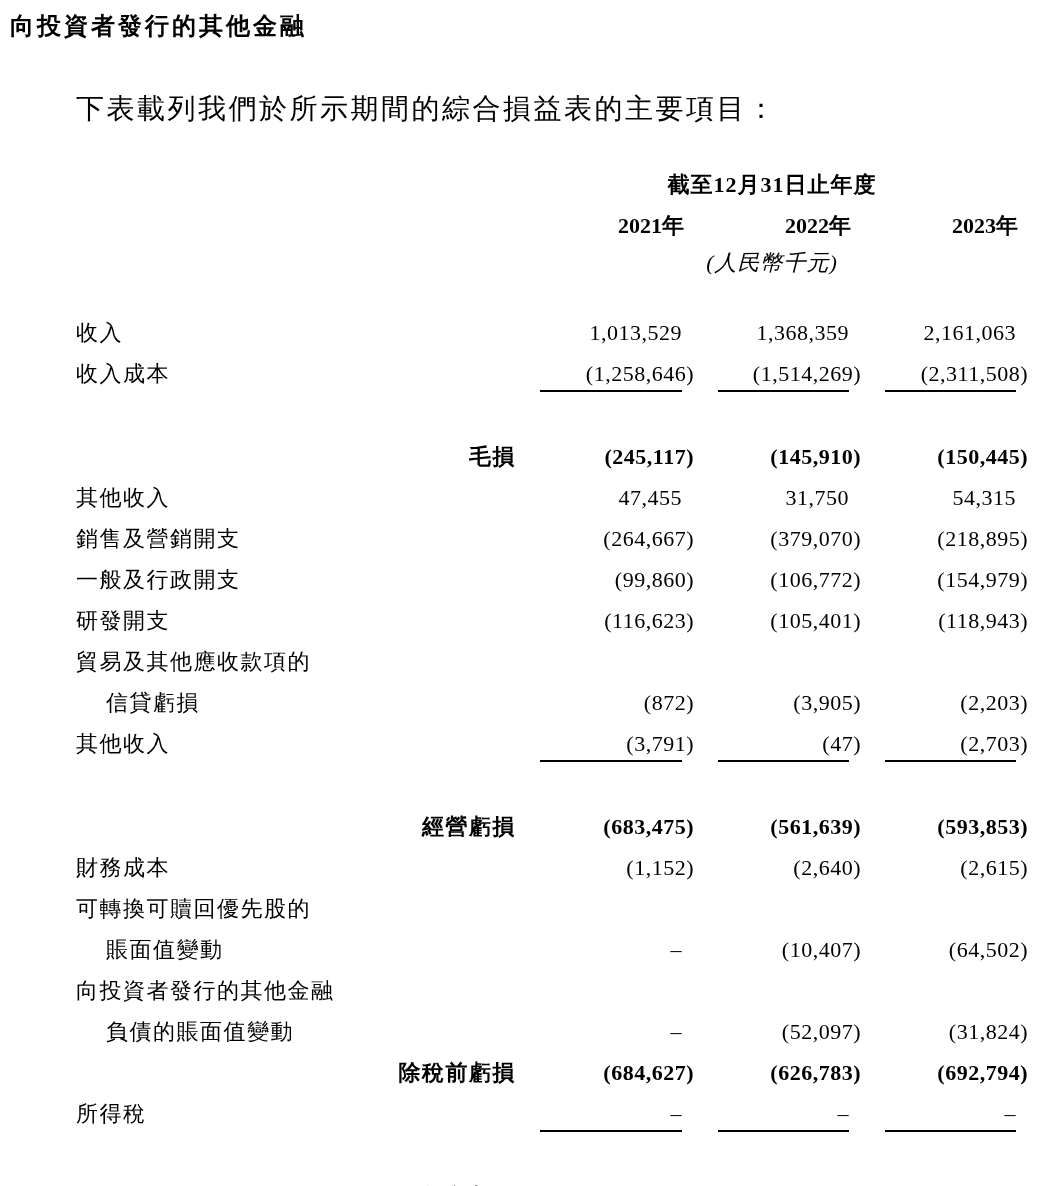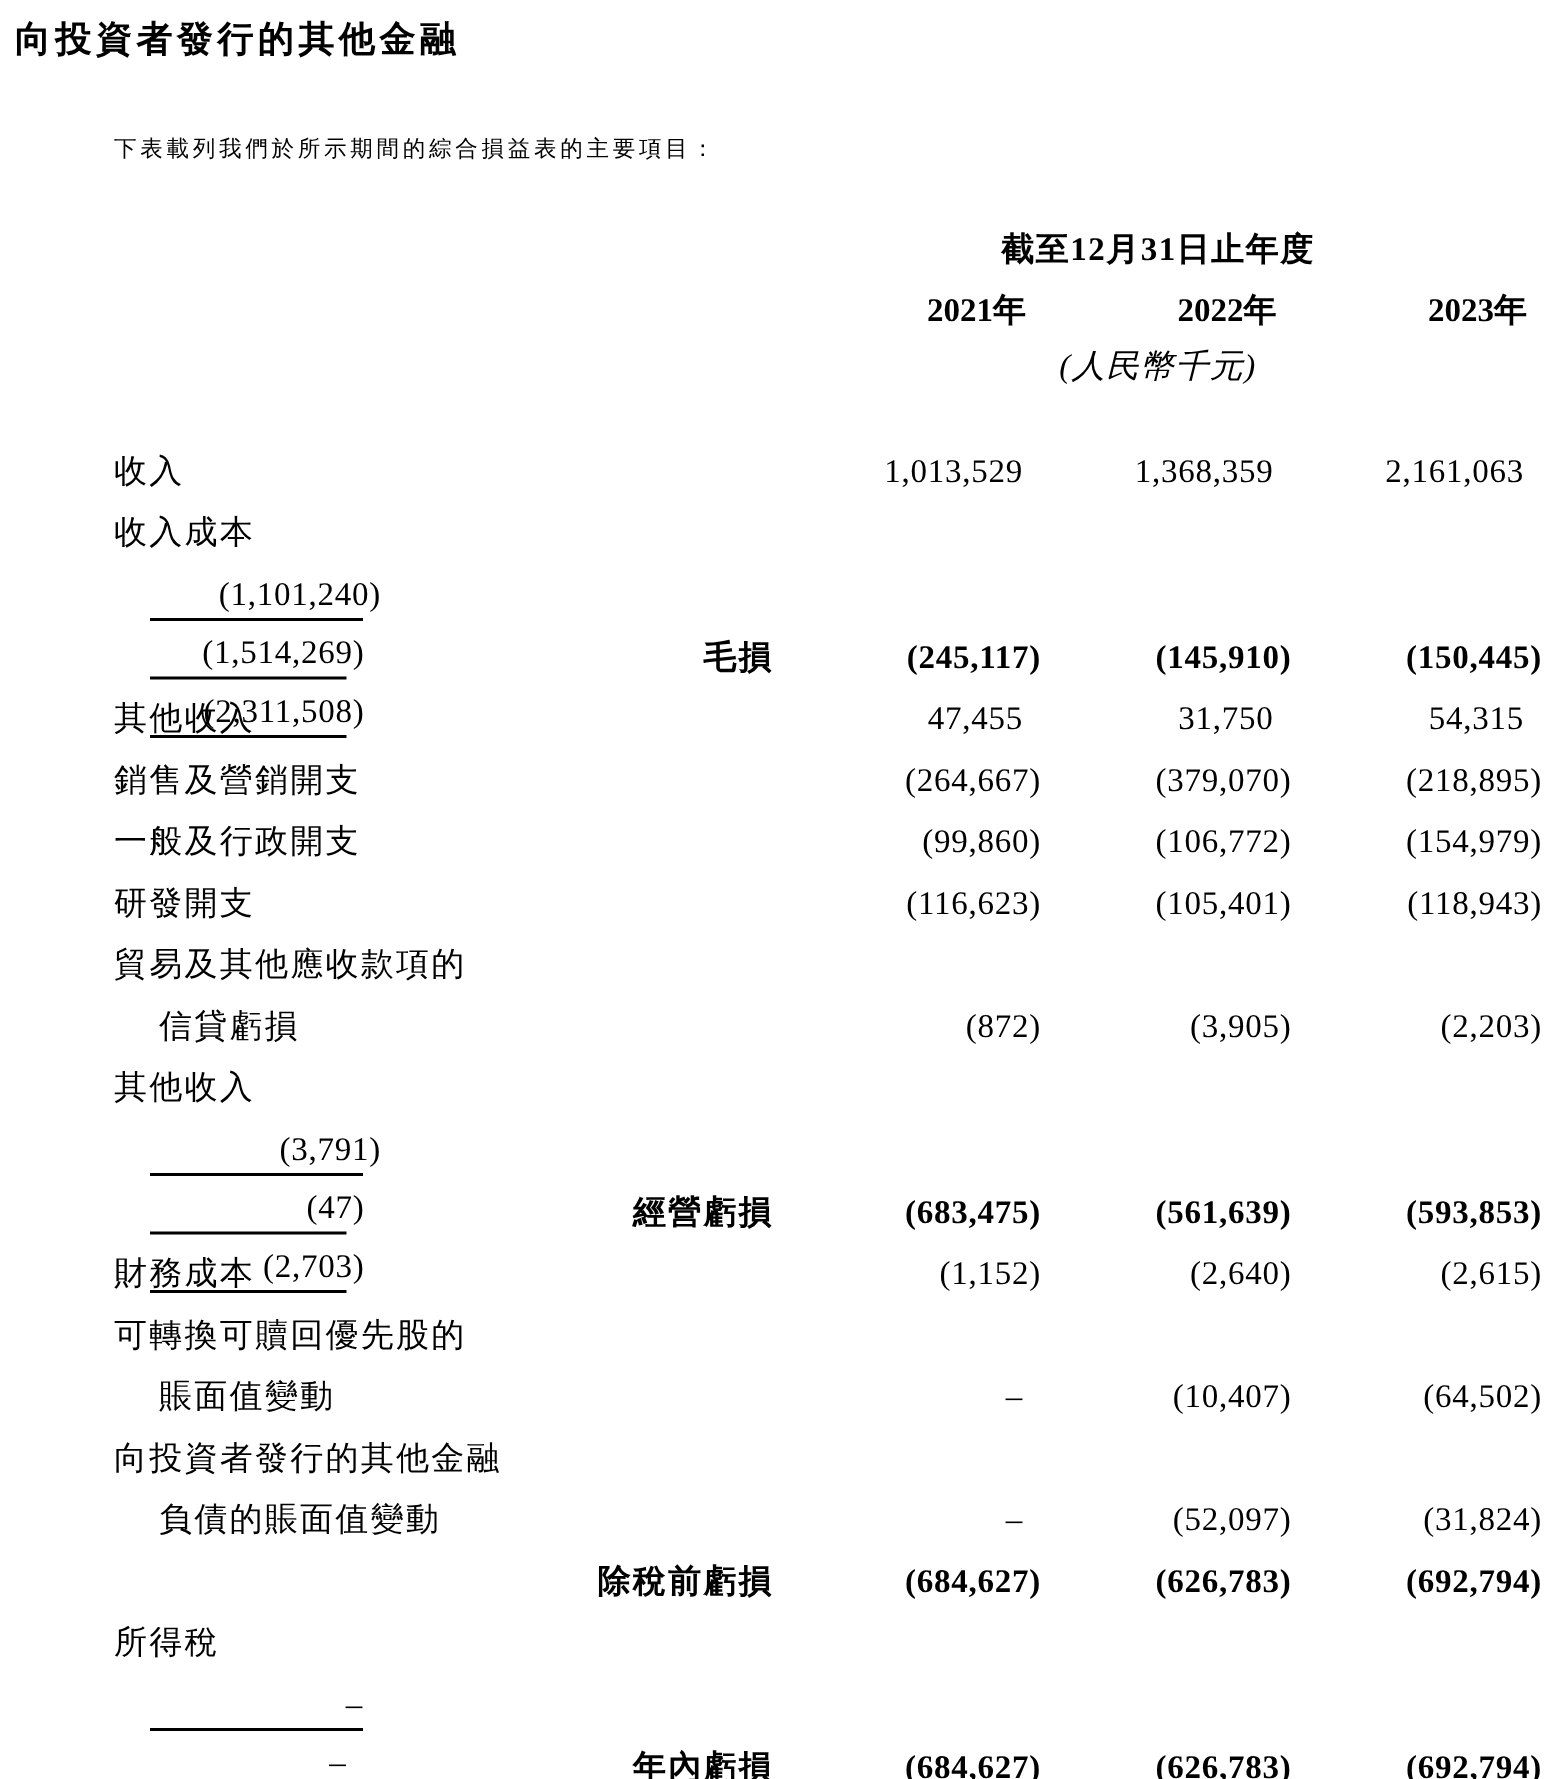--- a/index.html
+++ b/index.html
@@ -13,21 +13,21 @@
   }
   .page-title {
     font-family: "Liberation Sans", "DejaVu Sans", sans-serif;
     font-weight: bold;
     font-size: 24px;
     letter-spacing: 3px;
     padding: 10px 0 0 10px;
     white-space: nowrap;
   }
   .intro {
-    font-size: 15px;
+    font-size: 28px;
     letter-spacing: 2.5px;
     margin: 48px 0 0 76px;
     white-space: nowrap;
   }
   .fin-table {
     margin: 42px 0 0 76px;
     width: 952px;
     font-size: 22px;
   }
   .hdr-row, .year-row, .unit-row, .row { display: flex; }
@@ -42,21 +42,21 @@
   .year-cell {
     font-weight: bold;
     text-align: right;
     padding-right: 10px;
     white-space: nowrap;
   }
   .unit-row { margin-top: 7px; }
   .unit-note { font-style: italic; letter-spacing: 1px; white-space: nowrap; }
   .rows { margin-top: 34px; }
   .row { height: 41px; line-height: 41px; }
-  .row.has-rule { height: 49px; flex-direction: column; }
+  .row.has-rule { height: 49px; }
   .row.has-double { height: 58px; }
   .label-cell {
     width: 440px;
     flex: none;
     letter-spacing: 1.5px;
     white-space: nowrap;
   }
   .label-cell.indent { padding-left: 30px; }
   .num-cell { flex: none; }
   .num-cell.c1 { width: 178px; }
@@ -105,21 +105,21 @@
     <div class="num-cell c2">
       <div class="cellwrap"><span class="val">1,368,359</span></div>
     </div>
     <div class="num-cell c3">
       <div class="cellwrap"><span class="val">2,161,063</span></div>
     </div>
   </div>
       <div class="row has-rule">
     <div class="label-cell">收入成本</div>
     <div class="num-cell c1">
-      <div class="cellwrap"><span class="val neg">(1,101,240)</span><div class="rule single"></div></div>
+      <div class="cellwrap"><span class="val neg">(1,258,646)</span><div class="rule single"></div></div>
     </div>
     <div class="num-cell c2">
       <div class="cellwrap"><span class="val neg">(1,514,269)</span><div class="rule single"></div></div>
     </div>
     <div class="num-cell c3">
       <div class="cellwrap"><span class="val neg">(2,311,508)</span><div class="rule single"></div></div>
     </div>
   </div>
       <div class="spacer-row"></div>
       <div class="row bold">

